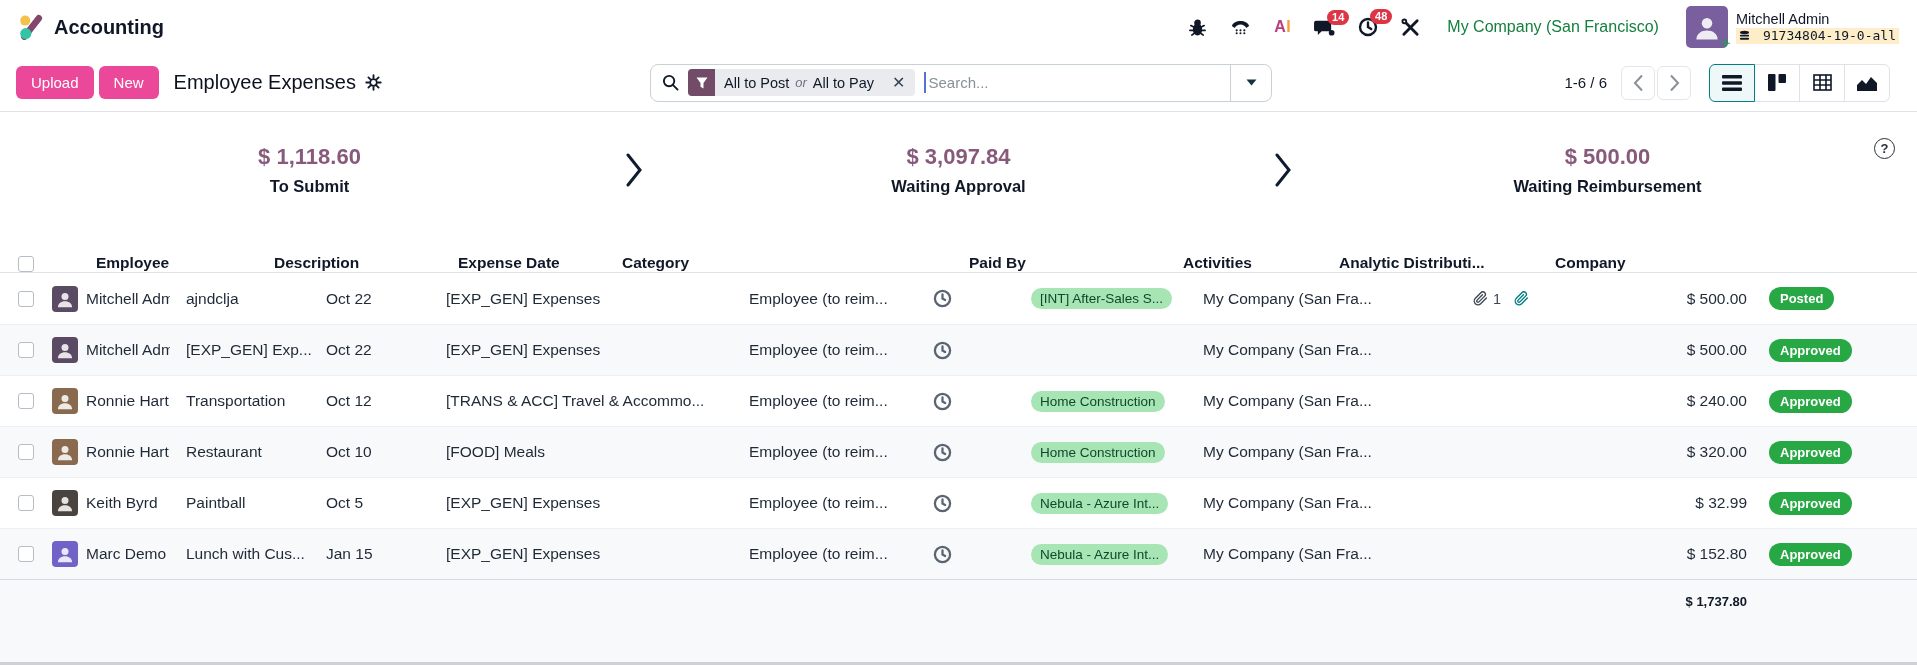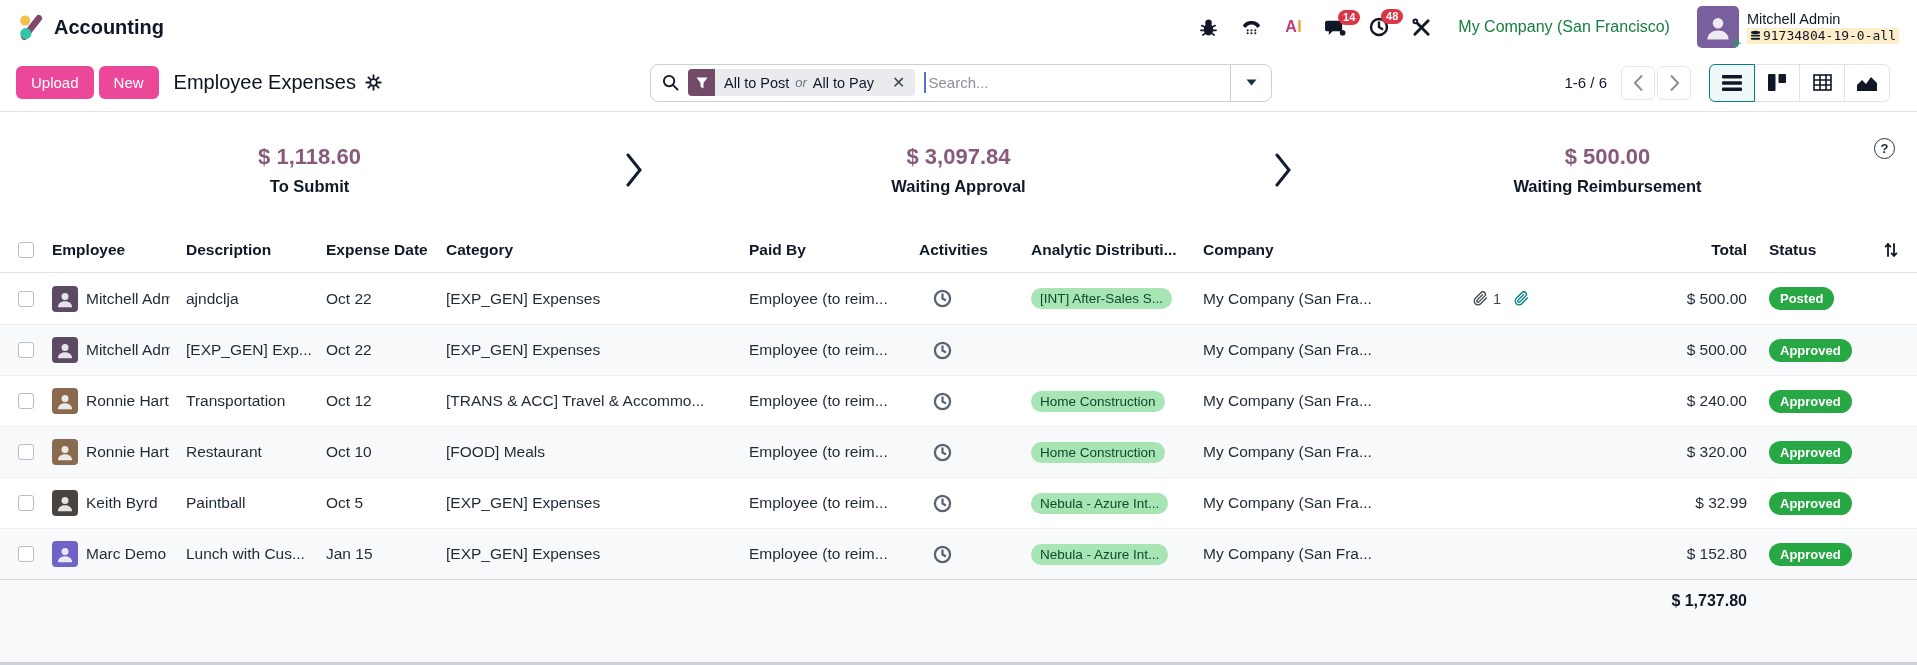--- a/index.html
+++ b/index.html
@@ -18,21 +18,21 @@
     font-size:11px; font-weight:700; border-radius:9px; padding:2px 5px; line-height:1; }
   .ai-ic { font-size:16px; font-weight:800; letter-spacing:.5px; }
   .ai-a { color:#bb3f7e; } .ai-i { color:#f0a13a; }
   .company-name { font-size:16px; color:#15803d; margin:0 4px; cursor:pointer; white-space:nowrap; }
   .user-block { display:flex; align-items:center; gap:8px; cursor:pointer; }
   .user-avatar { width:42px; height:42px; border-radius:5px; background:#7a5f9e; position:relative;
     display:flex; align-items:center; justify-content:center; overflow:visible; }
   .user-avatar .plane { position:absolute; right:-3px; bottom:-3px; font-size:13px; color:#1d9f55; }
   .user-texts { display:flex; flex-direction:column; line-height:1.25; }
   .user-name { font-size:14.5px; color:#101828; }
-  .user-session { display:flex; align-items:center; gap:2px; background:#fdeec9;
+  .user-session { display:flex; align-items:center; gap:13px; background:#fdeec9;
     font-family:"DejaVu Sans Mono", monospace; font-size:13px; color:#101828; padding:0 3px; }
 
   
   .control { position:relative; height:58px; display:flex; align-items:center;
     padding:0 16px; border-bottom:1px solid #dfe3e8; background:#fff; }
   .btn { background:#ec4899; color:#fff; border:none; border-radius:6px; padding:8px 15px;
     font-size:15px; font-family:inherit; cursor:pointer; margin-right:5px; }
   .view-title { font-size:20px; font-weight:500; color:#0b1220; margin:0 9px 0 10px; white-space:nowrap; }
   .gear-btn { cursor:pointer; display:flex; align-items:center; }
 
@@ -77,21 +77,21 @@
     display:flex; align-items:center; flex:none; }
   .c-check { width:44px; padding-left:18px; }
   .c-emp { width:134px; gap:8px; }
   .c-desc { width:140px; } .c-date { width:120px; } .c-cat { width:303px; }
   .c-paid { width:170px; } .c-act { width:112px; } .c-ana { width:172px; }
   .c-comp { width:270px; } .c-att { width:88px; gap:13px; }
   .c-total { width:202px; justify-content:flex-end; text-align:right; }
   .c-status { width:116px; padding-left:14px; }
   .c-gear { flex:1; justify-content:flex-end; padding-right:18px; }
 
-  .t-head { display:flex; height:45px; align-items:center; border-bottom:1px solid #dfe3e8; background:#fff; }
+  .t-head { display:flex; height:45px; align-items:flex-end; border-bottom:1px solid #dfe3e8; background:#fff;gap:44px; }
   .t-head .cell { font-weight:700; color:#101828; cursor:pointer; }
   .cb { width:16px; height:16px; border:1px solid #b6bdc4; border-radius:3px; background:#fff;
     display:inline-block; cursor:pointer; flex:none; }
 
   .t-row { display:flex; height:51px; align-items:center; background:#fff; cursor:pointer; }
   .t-row + .t-row { border-top:1px solid #edeff2; }
   .t-body > div.t-row:nth-of-type(even) { background:#f8f9fa; }
   .avatar { width:26px; height:26px; border-radius:4px; display:flex; align-items:center;
     justify-content:center; flex:none; overflow:hidden; }
   .emp-name { flex:1; overflow:hidden; white-space:nowrap; }
@@ -100,21 +100,21 @@
     padding:3px 9px; border-radius:11px; white-space:nowrap; overflow:hidden; max-width:156px; }
   .att-group { display:flex; align-items:center; gap:5px; color:#404854; font-size:14.5px; cursor:pointer; }
   .att-teal { display:flex; cursor:pointer; }
   .badge-status { background:#28a745; color:#fff; font-size:13px; font-weight:700;
     padding:4px 11px; border-radius:12px; }
 
   .t-footer-zone { height:86px; background:#f8f9fa; border-top:1px solid #d7dade; position:relative; }
   .t-footer-row { display:flex; height:42px; align-items:center; }
   .footer-spacer { width:1553px; flex:none; }
   .footer-total { width:202px; flex:none; text-align:right; padding-right:8px;
-    font-size:16px; font-weight:700; color:#101828; }
+    font-size:13px; font-weight:700; color:#101828; }
   .bottom-edge { position:absolute; bottom:0; left:0; right:0; height:3px; background:#cdd0d4; }
 
   svg { display:block; }
 </style>
 </head>
 <body>
 
 <div class="navbar">
   <div class="brand">
     <span>

